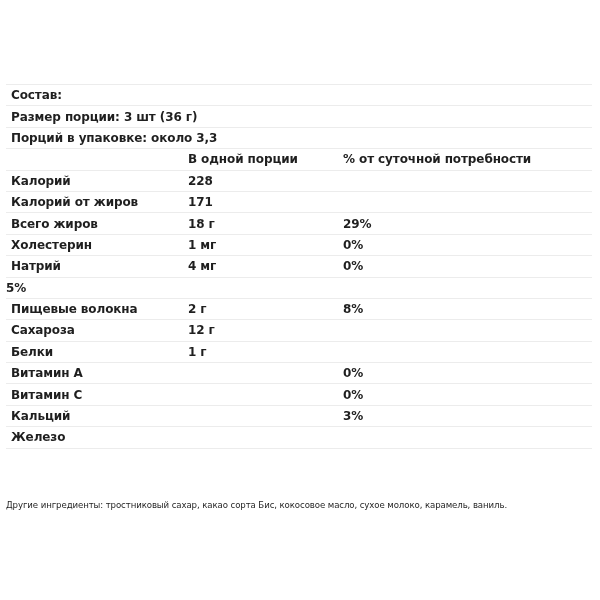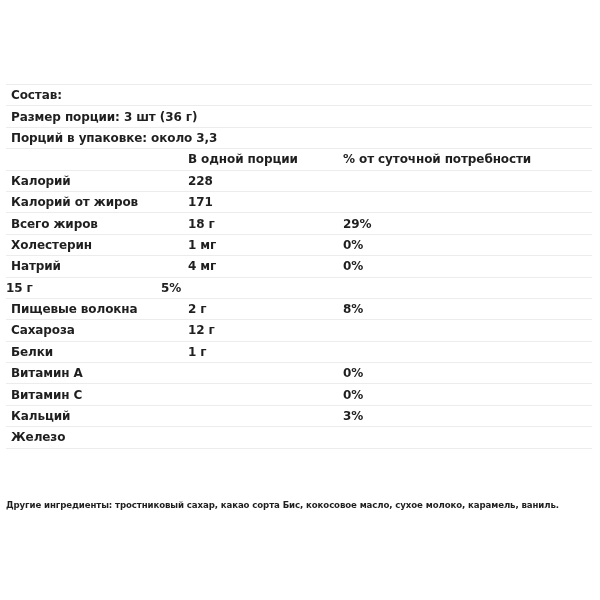--- a/index.html
+++ b/index.html
@@ -34,21 +34,21 @@
     }
     .cell-name { width: 177px; padding-left: 5px; }
     .cell-serving { width: 155px; }
     .cell-dv { flex: 1; }
     .single { padding-left: 5px; }
     .other {
       position: absolute;
       left: 6px;
       top: 500px;
       font-size: 8.6px;
-      font-weight: bold;
+      font-weight: normal;
       letter-spacing: -0.1px;
       white-space: nowrap;
       color: #1f1f1f;
     }
   </style>
 </head>
 <body>
 
 <div class="nutrition">
   <div class="row">
@@ -85,21 +85,20 @@
     <span class="cell-name">Холестерин</span>
     <span class="cell-serving">1 мг</span>
     <span class="cell-dv">0%</span>
   </div>
   <div class="row">
     <span class="cell-name">Натрий</span>
     <span class="cell-serving">4 мг</span>
     <span class="cell-dv">0%</span>
   </div>
   <div class="row">
-    <span class="cell-serving">15 г</span>
     <span class="cell-dv">5%</span>
   </div>
   <div class="row">
     <span class="cell-name">Пищевые волокна</span>
     <span class="cell-serving">2 г</span>
     <span class="cell-dv">8%</span>
   </div>
   <div class="row">
     <span class="cell-name">Сахароза</span>
     <span class="cell-serving">12 г</span>

